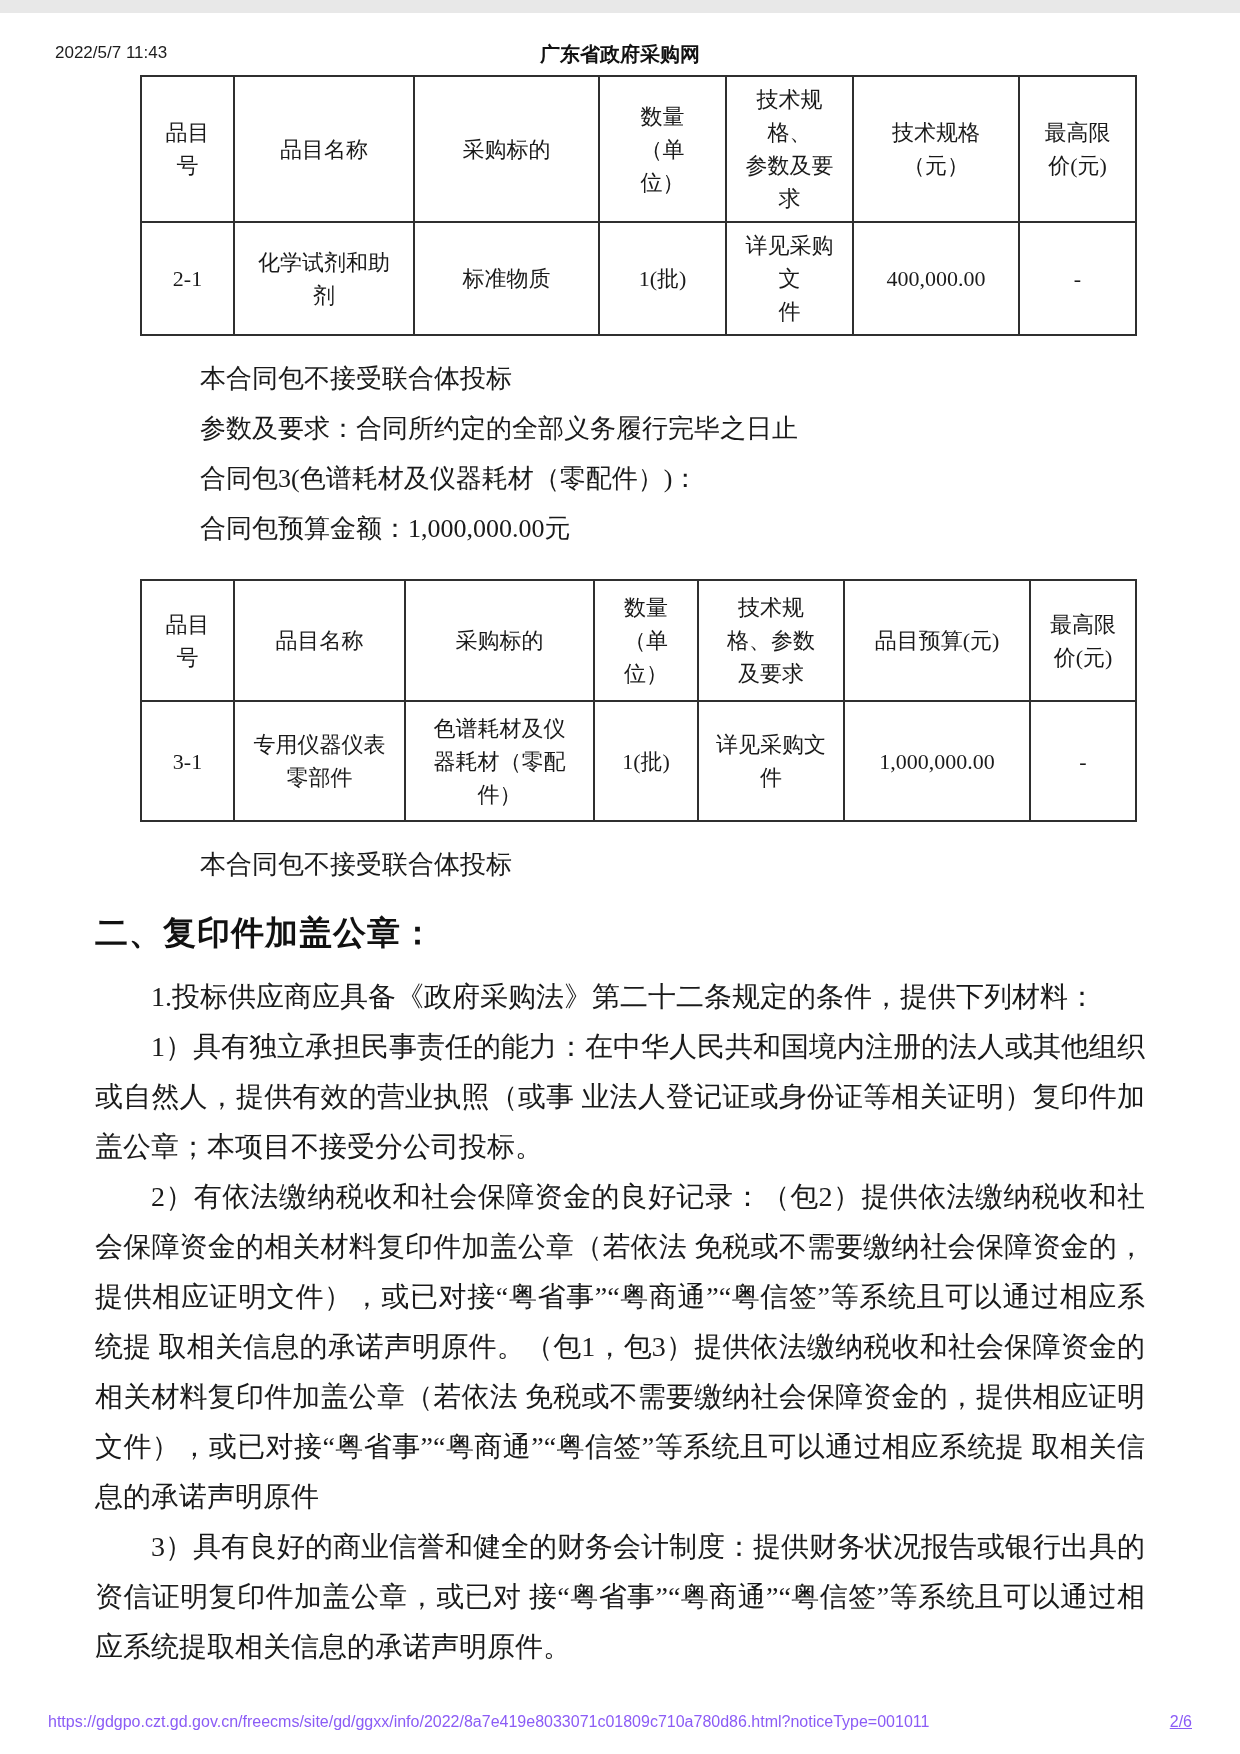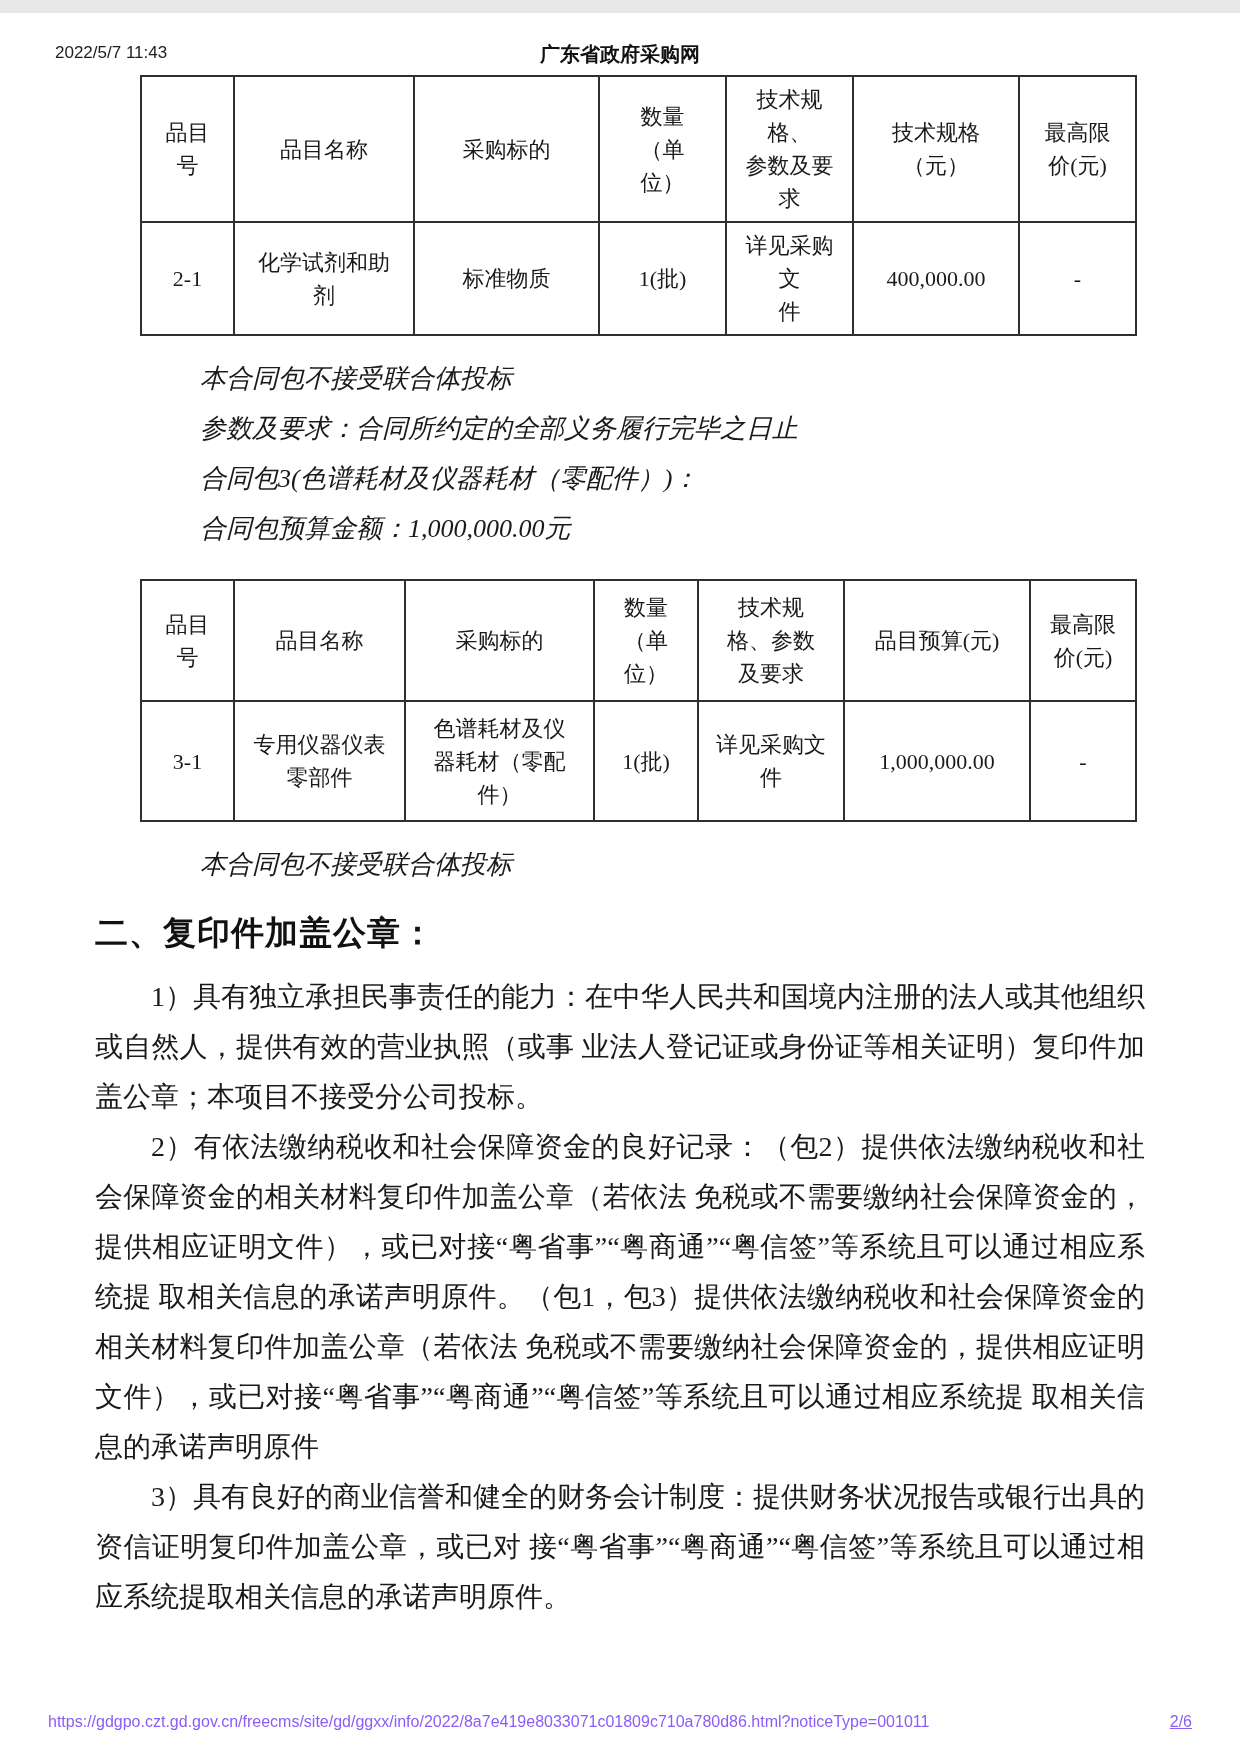--- a/index.html
+++ b/index.html
@@ -52,21 +52,21 @@
   table.t2 thead tr{height:121px;}
   table.t2 tbody tr{height:120px;}
   td.dash-cell{text-align:right;padding-right:20px;}
   
   .note-block{
     margin:18px 0 0 0;
     padding-left:105px;
     font-size:26px;
     line-height:50px;
   }
-  .note-block p{margin:0;font-style:italic;}
+  .note-block p{margin:0;}
   .note-block.notes2{margin-top:16px;line-height:53px;}
   
   .section-heading{
     margin:20px 0 0 0;
     font-family:"Liberation Sans", sans-serif;
     font-size:33px;
     font-weight:bold;
     color:#111;
     letter-spacing:1px;
   }
@@ -192,20 +192,21 @@
       </tbody>
     </table>
 
     <div class="note-block notes2">
       <p>本合同包不接受联合体投标</p>
     </div>
 
     <h2 class="section-heading">二、复印件加盖公章：</h2>
 
     <div class="body-text">
+      <p>1.投标供应商应具备《政府采购法》第二十二条规定的条件，提供下列材料：</p>
       <p>1）具有独立承担民事责任的能力：在中华人民共和国境内注册的法人或其他组织或自然人，提供有效的营业执照（或事 业法人登记证或身份证等相关证明）复印件加盖公章；本项目不接受分公司投标。</p>
       <p>2）有依法缴纳税收和社会保障资金的良好记录：（包2）提供依法缴纳税收和社会保障资金的相关材料复印件加盖公章（若依法 免税或不需要缴纳社会保障资金的，提供相应证明文件），或已对接“粤省事”“粤商通”“粤信签”等系统且可以通过相应系统提 取相关信息的承诺声明原件。（包1，包3）提供依法缴纳税收和社会保障资金的相关材料复印件加盖公章（若依法 免税或不需要缴纳社会保障资金的，提供相应证明文件），或已对接“粤省事”“粤商通”“粤信签”等系统且可以通过相应系统提 取相关信息的承诺声明原件</p>
       <p>3）具有良好的商业信誉和健全的财务会计制度：提供财务状况报告或银行出具的资信证明复印件加盖公章，或已对 接“粤省事”“粤商通”“粤信签”等系统且可以通过相应系统提取相关信息的承诺声明原件。</p>
     </div>
 
   </main>
 
   <footer class="page-footer">
     <span class="footer-url">https://gdgpo.czt.gd.gov.cn/freecms/site/gd/ggxx/info/2022/8a7e419e8033071c01809c710a780d86.html?noticeType=001011</span>
     <span class="footer-pageno">2/6</span>

